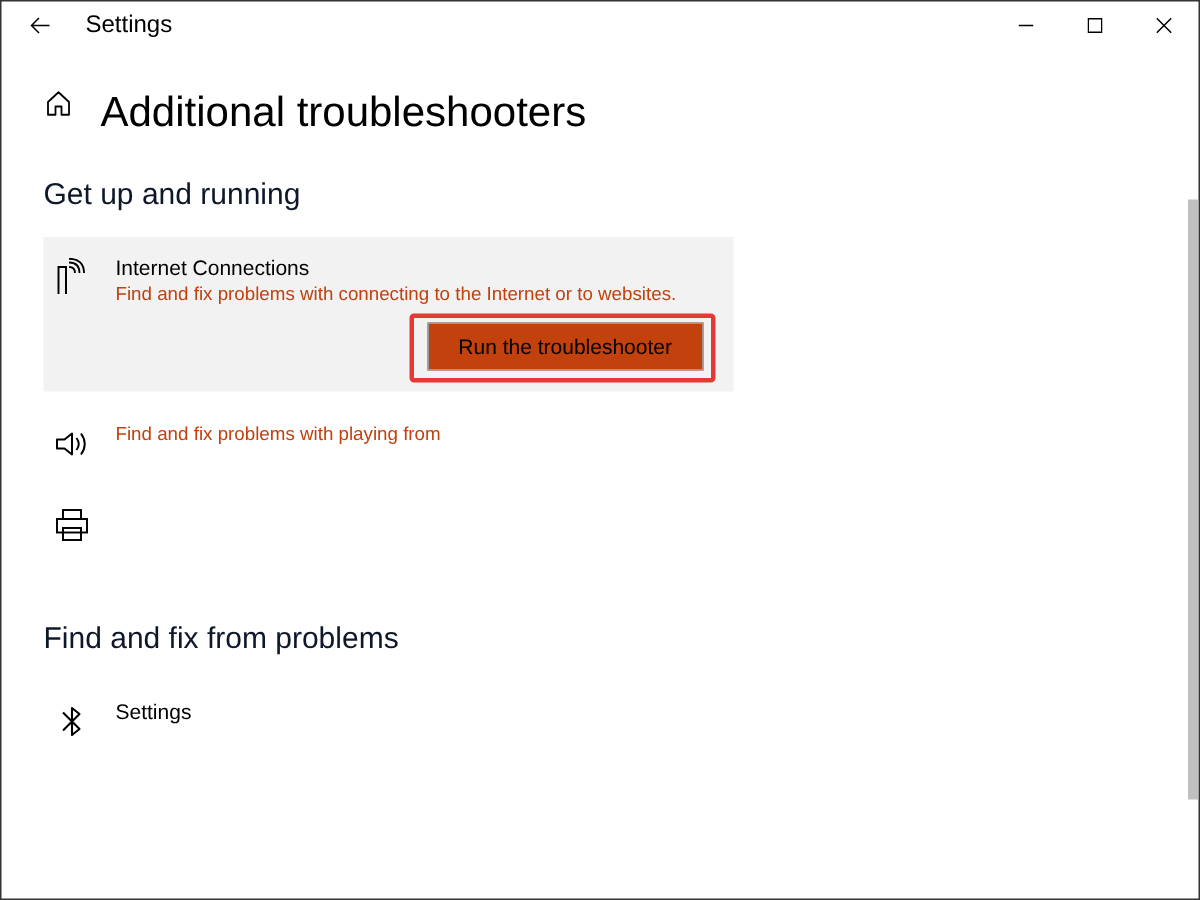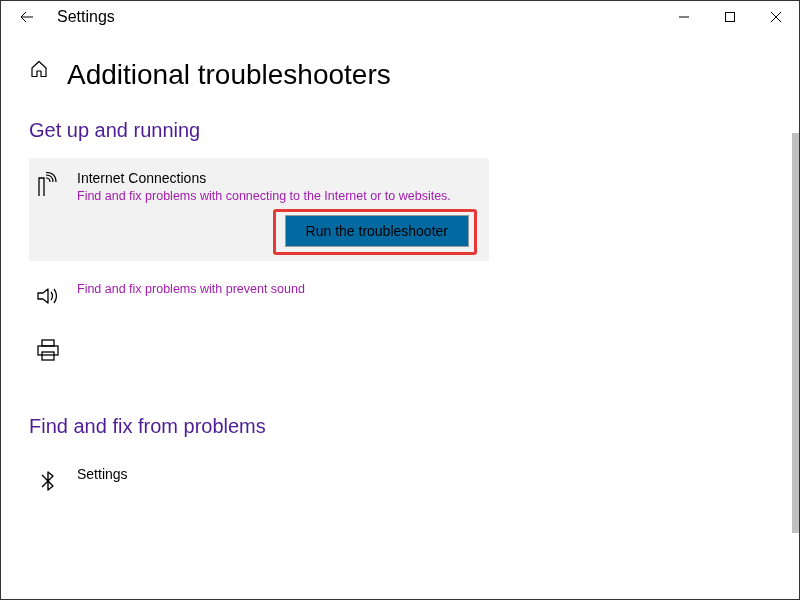--- a/index.html
+++ b/index.html
@@ -64,21 +64,21 @@
       justify-content: center;
     }
     .page-title {
       font-size: 28px;
       font-weight: 400;
       color: #000;
     }
     .section-title {
       font-size: 20px;
       font-weight: 400;
-      color: #4c1d95;
+      color: #0f172a;
       margin-bottom: 16px;
     }
     .troubleshooter-item {
       display: flex;
       align-items: flex-start;
       padding: 12px 8px 12px 4px;
       cursor: pointer;
       gap: 14px;
     }
     .troubleshooter-item.selected {
@@ -99,28 +99,28 @@
       flex: 1;
       min-width: 0;
     }
     .item-title {
       font-size: 14px;
       color: #000;
       margin-bottom: 2px;
     }
     .item-desc {
       font-size: 12.5px;
-      color: #a21caf;
+      color: #c2410c;
       line-height: 1.35;
     }
     .run-button {
       position: absolute;
       right: 20px;
       bottom: 14px;
-      background: #0369a1;
+      background: #c2410c;
       border: 1px solid #999;
       padding: 7px 20px;
       font-size: 14px;
       cursor: pointer;
       font-family: inherit;
     }
     .highlight-box {
       position: absolute;
       border: 3px solid #e53935;
       border-radius: 3px;
@@ -207,21 +207,21 @@
 
     <div class="troubleshooter-item">
       <div class="item-icon">
         <svg width="26" height="26" viewBox="0 0 26 26">
           <path d="M3 10 L3 16 L8 16 L13 20 L13 6 L8 10 Z" stroke="#000" stroke-width="1.3" fill="none" stroke-linejoin="round"></path>
           <path d="M16 9 Q19 13 16 17" stroke="#000" stroke-width="1.3" fill="none"></path>
           <path d="M19 6 Q24 13 19 20" stroke="#000" stroke-width="1.3" fill="none"></path>
         </svg>
       </div>
       <div class="item-text">
-        <div class="item-desc">Find and fix problems with prevent sound</div>
+        <div class="item-desc">Find and fix problems with playing from</div>
       </div>
     </div>
 
     <div class="troubleshooter-item">
       <div class="item-icon">
         <svg width="26" height="26" viewBox="0 0 26 26">
           <rect x="7" y="3" width="12" height="6" stroke="#000" stroke-width="1.3" fill="none"></rect>
           <rect x="3" y="9" width="20" height="9" stroke="#000" stroke-width="1.3" fill="none"></rect>
           <rect x="7" y="15" width="12" height="8" stroke="#000" stroke-width="1.3" fill="none"></rect>
         </svg>

